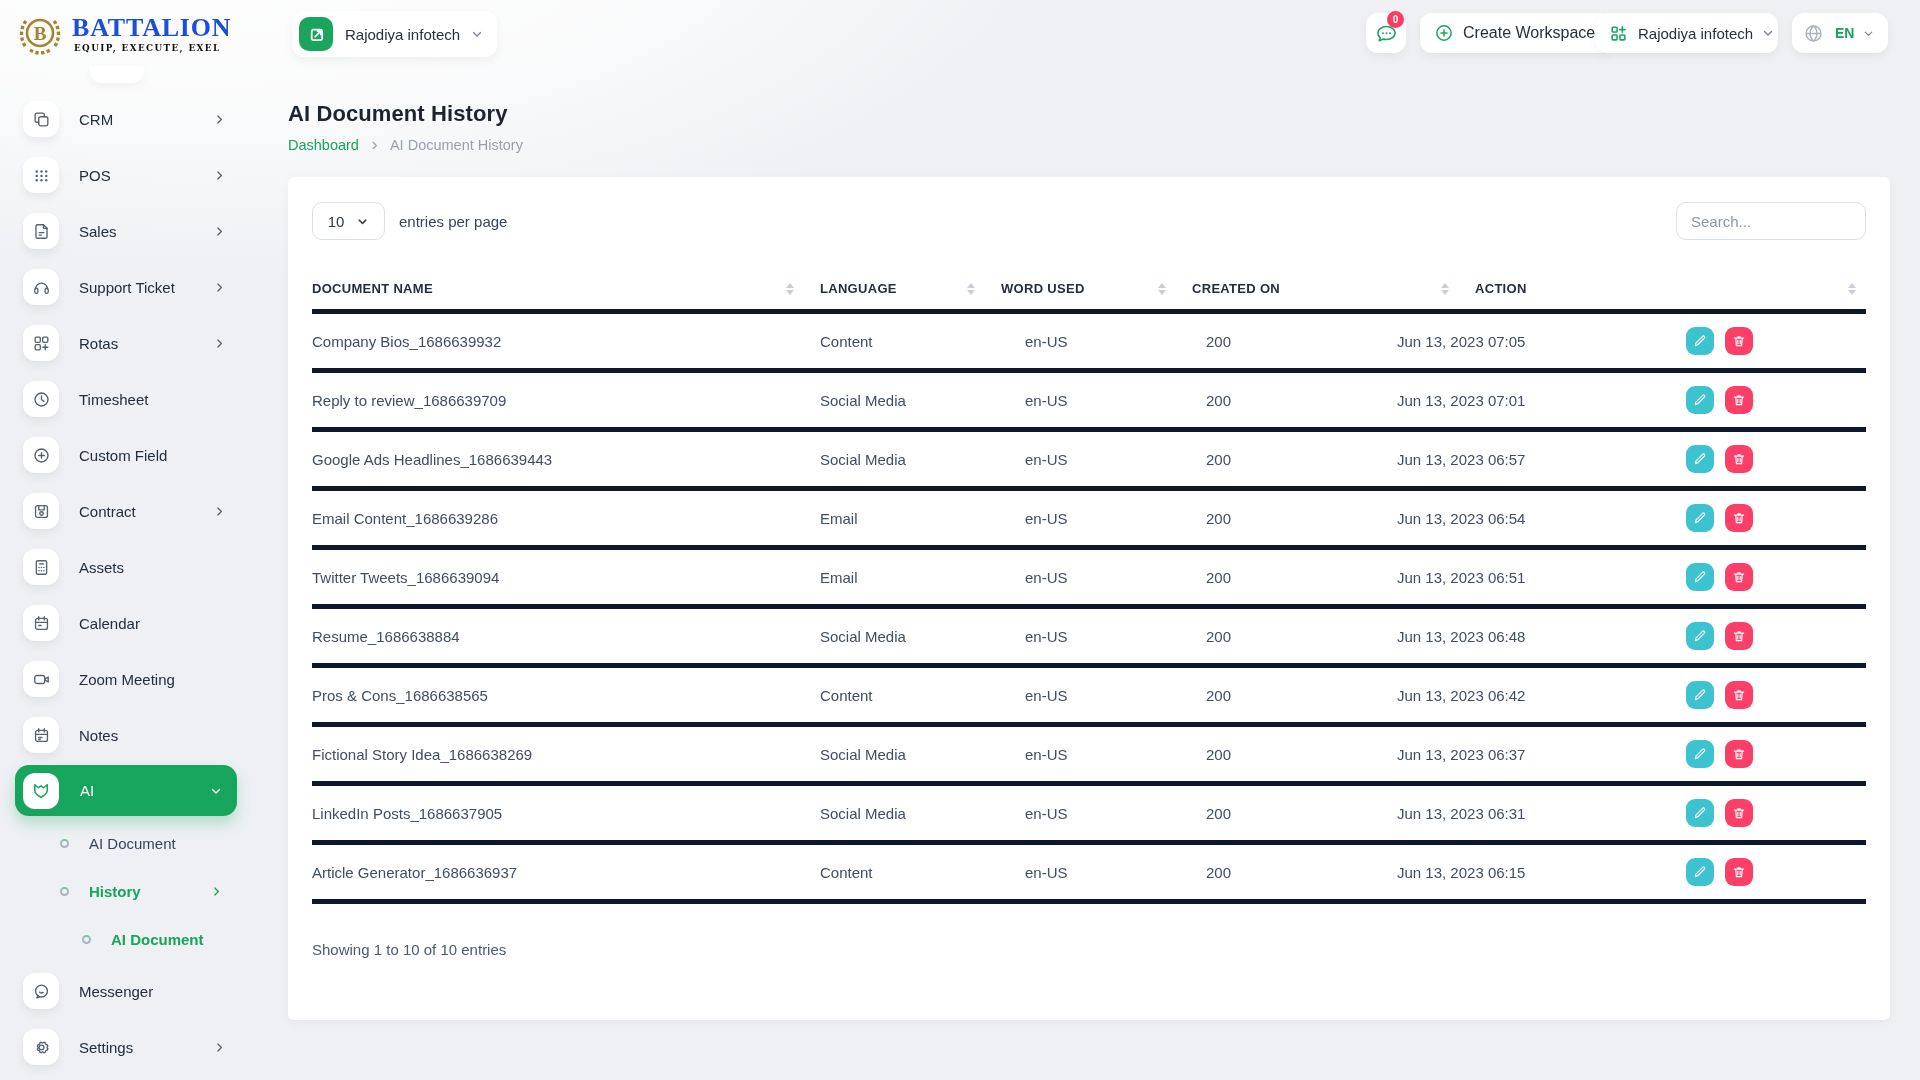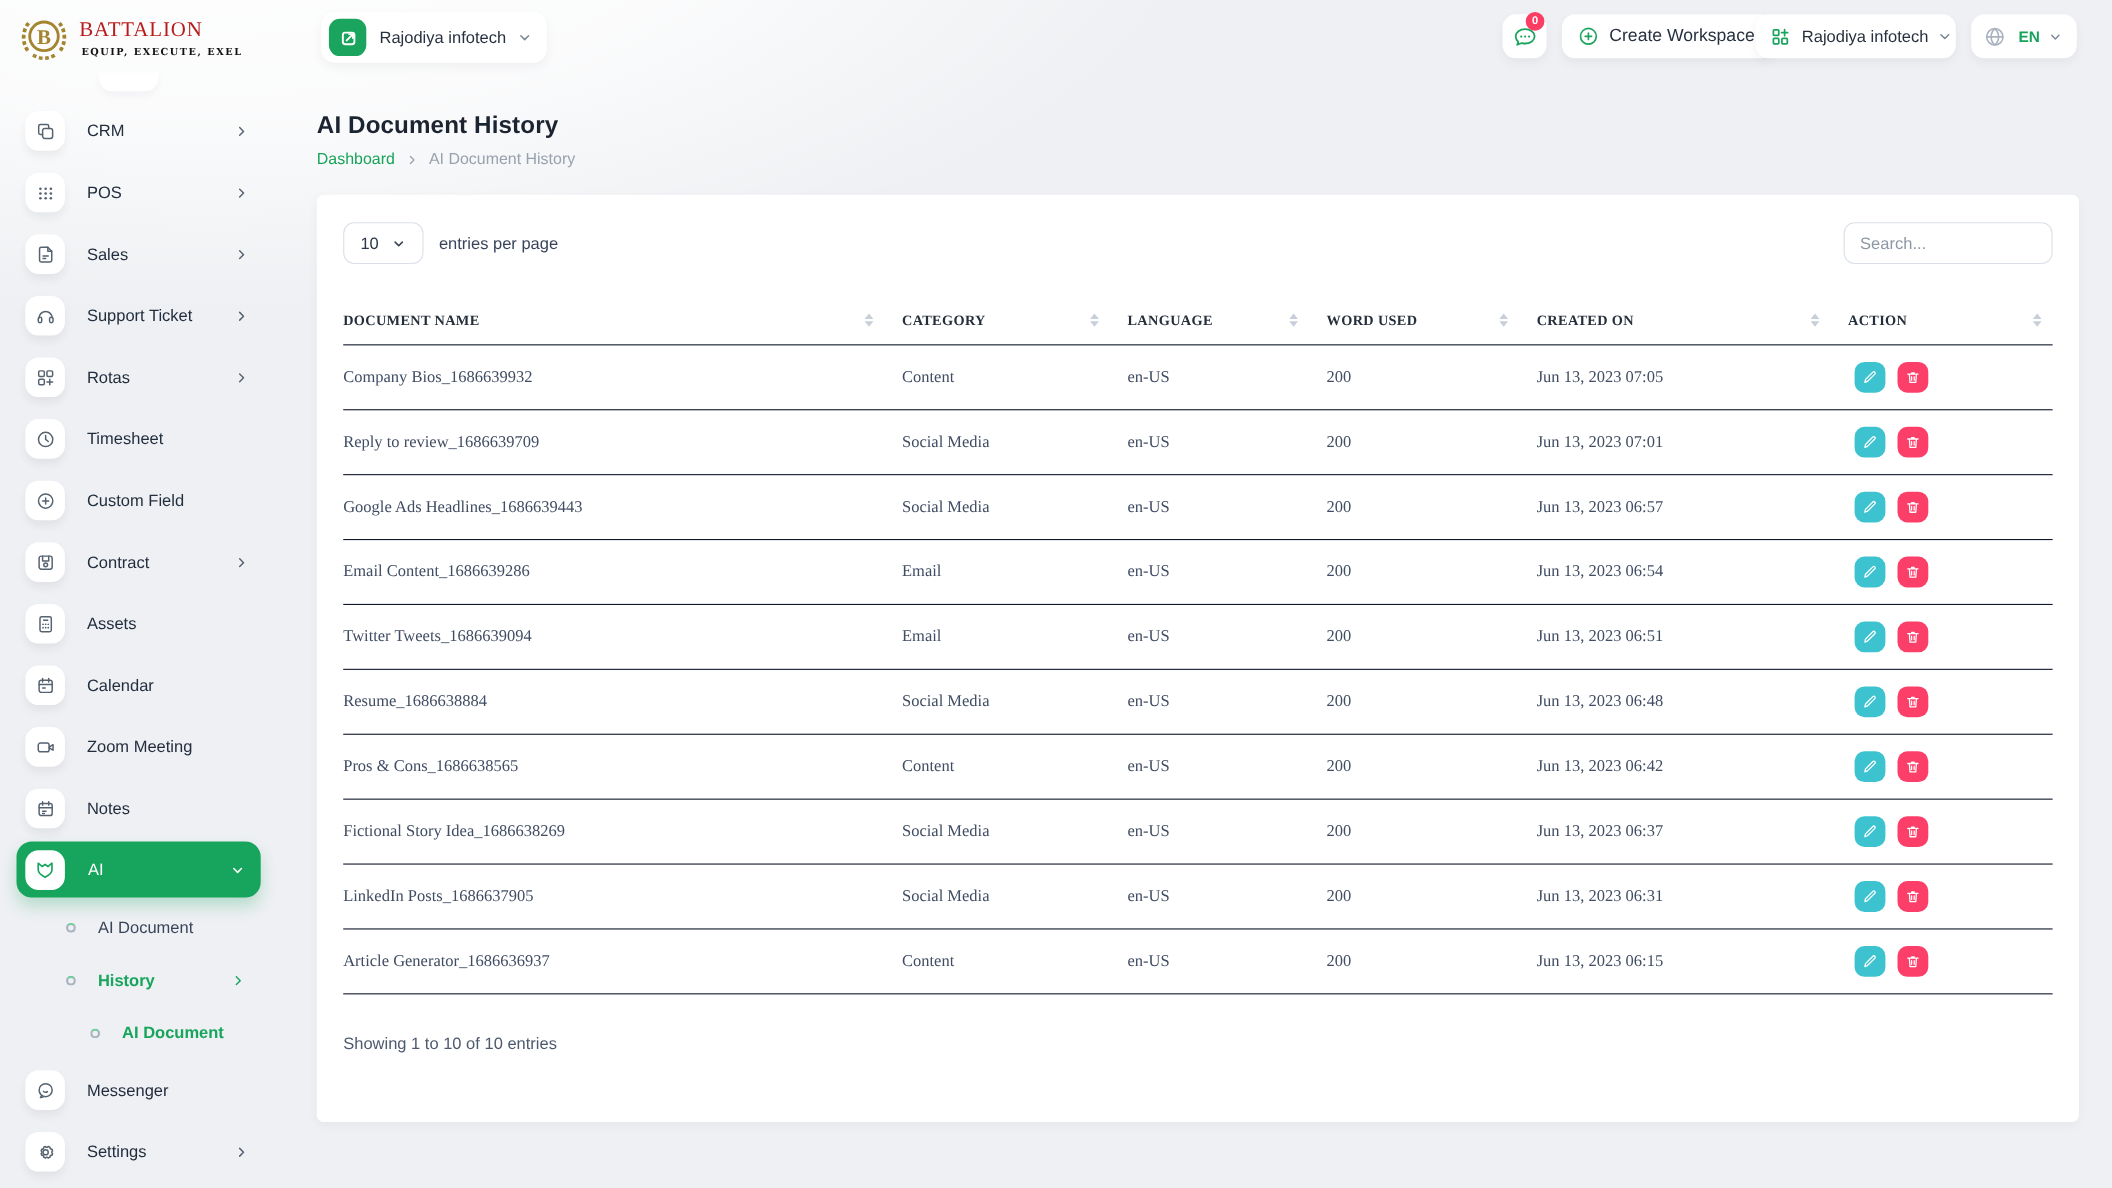--- a/index.html
+++ b/index.html
@@ -14,21 +14,21 @@
     content:""; position:absolute; inset:0;
     background:radial-gradient(1400px 600px at 10% -10%, #ffffff 0%, rgba(255,255,255,.75) 35%, rgba(255,255,255,0) 65%);
     pointer-events:none;
   }
   .layer{ position:relative; }
 
   
   .logo{ position:absolute; left:16px; top:10px; display:flex; align-items:center; }
   .logo-badge{ width:48px; height:48px; }
   .logo-textwrap{ margin-left:8px; }
-  .logo-title{ font-family:"Liberation Serif", serif; font-weight:400; font-size:19px; letter-spacing:.8px; color:#b91c1c; line-height:25px; white-space:nowrap;}
+  .logo-title{ font-family:"Liberation Serif", serif; font-weight:700; font-size:26px; letter-spacing:.8px; color:#1d4ed8; line-height:25px; white-space:nowrap;}
   .logo-tag{ font-family:"DejaVu Serif", serif; font-weight:700; font-size:8.8px; letter-spacing:1.4px; color:#111; margin-top:3px; margin-left:2px; white-space:nowrap;}
 
   .pill{ position:absolute; background:#fff; border-radius:12px; box-shadow:0 4px 10px rgba(16,24,40,.05); display:flex; align-items:center; white-space:nowrap; }
   .ws-pill{ left:292px; top:11px; height:46px; width:205px; padding:0 14px 0 7px; }
   .ws-logo{ width:34px; height:34px; border-radius:10px; background:#1aa45e; display:flex; align-items:center; justify-content:center; color:#fff; flex:none;}
   .ws-label{ font-size:15px; font-weight:500; color:#27303e; margin:0 10px 0 12px; flex:1; }
   .chev{ color:#7d8795; display:flex; flex:none; }
 
   .chat-btn{ left:1366px; top:13px; width:40px; height:40px; border-radius:12px; justify-content:center; }
   .chat-btn .cicon{ color:#1aa45e; display:flex; }
@@ -77,21 +77,21 @@
   .bc-current{ color:#98a1ae; }
 
   .card{ position:absolute; top:177px; left:0; width:1602px; height:843px; background:#fff; border-radius:6px; box-shadow:0 3px 10px rgba(16,24,40,.04); }
   .controls{ position:absolute; top:25px; left:24px; right:24px; height:38px; display:flex; align-items:center; }
   .select{ width:73px; height:38px; border:1px solid #dbe0e8; border-radius:10px; display:flex; align-items:center; justify-content:center; gap:12px; font-size:15px; color:#2c3747; cursor:pointer; background:#fff;}
   .entries-label{ margin-left:14px; font-size:15px; color:#39445a; }
   .search{ margin-left:auto; width:190px; height:38px; border:1px solid #dbe0e8; border-radius:10px; font-size:15px; color:#2c3747; padding:0 14px; font-family:"Liberation Sans",sans-serif; }
   .search::placeholder{ color:#8d97a5; }
 
   .tablewrap{ position:absolute; left:24px; top:91px; width:1554px; }
-  .trow{ display:flex; align-items:center; border-bottom:1px solid #0f172a;font-family:Liberation Serif, serif; }
+  .trow{ display:flex; align-items:center; border-bottom:5px solid #0f172a; }
   .thead{ height:46px; }
   .th{ font-size:13px; font-weight:700; color:#252f3b; letter-spacing:.3px; position:relative; display:flex; align-items:center; height:100%;}
   .sort{ position:absolute; right:26px; display:flex; flex-direction:column; gap:2px; }
   .th:last-child .sort{ right:10px; }
   .sort i{ display:block; width:0; height:0; border-left:4.5px solid transparent; border-right:4.5px solid transparent; }
   .sort .up{ border-bottom:5px solid #c7cfda; }
   .sort .dn{ border-top:5px solid #c7cfda; }
   .tbody-row{ height:59px; font-size:15px; color:#414d63; }
   .col-name{ width:508px; }
   .col-cat{ width:205px; }
@@ -461,27 +461,20 @@
             </svg>
         </div>
         <span class="entries-label">entries per page</span>
         <input class="search" type="text" placeholder="Search..." style="">
       </div>
 
       <div class="tablewrap">
         <div class="trow thead" id="thead">
             <div class="th col-name">
               <span>DOCUMENT NAME</span>
-              <span class="sort">
-                <i class="up"></i>
-                <i class="dn"></i>
-              </span>
-            </div>
-            <div class="th col-cat">
-              <span>CATEGORY</span>
               <span class="sort">
                 <i class="up"></i>
                 <i class="dn"></i>
               </span>
             </div>
             <div class="th col-lang">
               <span>LANGUAGE</span>
               <span class="sort">
                 <i class="up"></i>
                 <i class="dn"></i>

